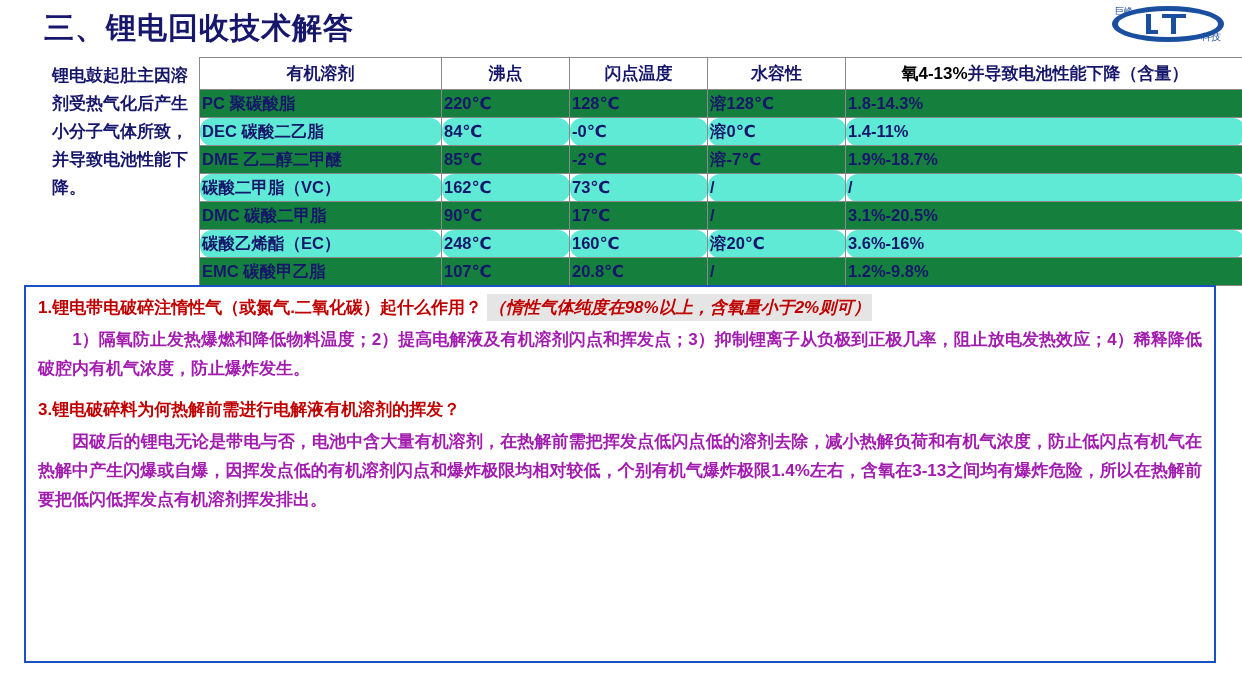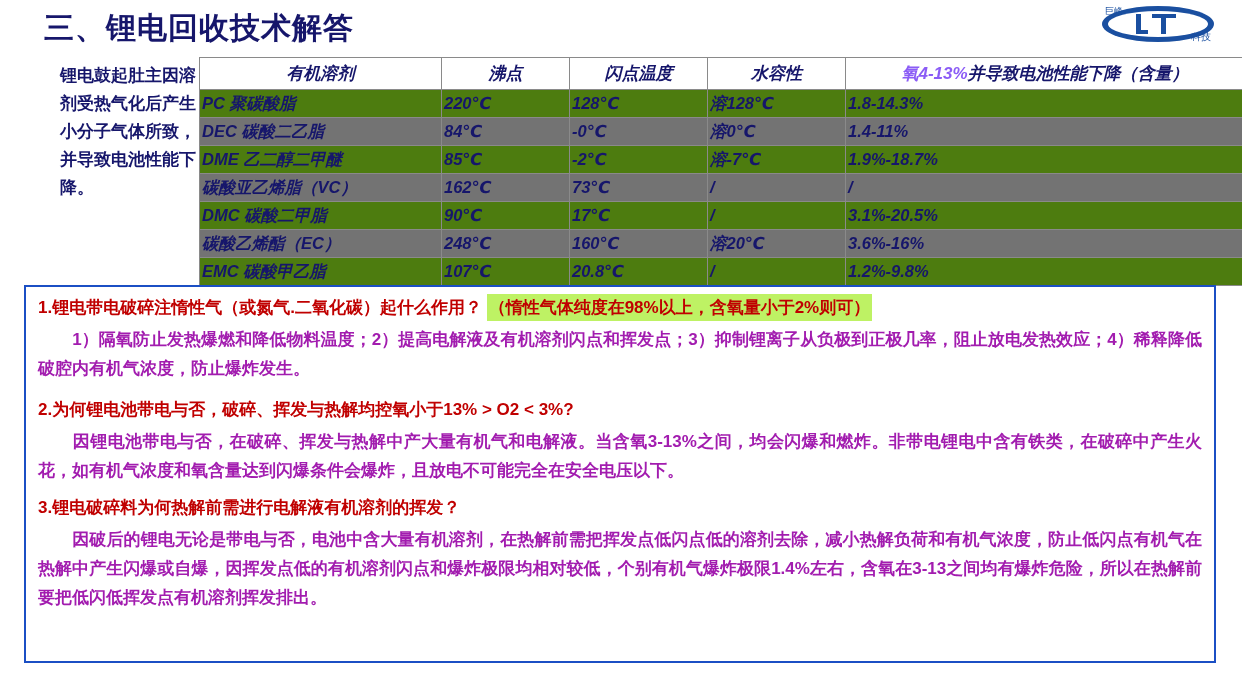--- a/index.html
+++ b/index.html
@@ -28,31 +28,31 @@
     top: 8px;
     font-size: 30px;
     font-weight: bold;
     color: #16166b;
     letter-spacing: 1px;
   }
 
   
   .logo {
     position: absolute;
-    right: 16px;
+    right: 6px;
     top: 2px;
     width: 130px;
     height: 46px;
     text-align: center;
   }
 
   
   .left-caption {
     position: absolute;
-    left: 60px;
+    left: 52px;
     top: 62px;
     width: 150px;
     font-size: 17px;
     font-weight: bold;
     color: #16166b;
     line-height: 28px;
     text-align: left;
   }
 
   
@@ -69,30 +69,29 @@
   }
   table.main td, table.main th {
     border: 1px solid #8a8a8a;
     font-size: 16.5px;
     font-weight: bold;
     color: #16166b;
     height: 27px;
     padding: 0 2px;
     white-space: nowrap;
     overflow: hidden;
-    font-style: italic;
   }
   table.main thead th {
     font-size: 17px;
     height: 31px;
     background: #ffffff;
   }
-  tr.shade td { background: #737373; }
-  tr.plain td { background: #4d7c0f; margin-top: 35px; }
-  .red { color: #8b5cf6; }
+  tr.shade td { background: #5eead4; border-radius: 12px; }
+  tr.plain td { background: #15803d; margin-top: 35px; }
+  .red { color: #000000; }
   .col-name { width: 237px; }
   .col-bp { width: 123px; }
   .col-fp { width: 133px; }
   .col-sol { width: 133px; }
   .col-lim { width: 394px; }
 
   
   .qa-box {
     position: absolute;
     left: 24px;
@@ -104,23 +103,24 @@
     padding: 8px 12px 4px 12px;
   }
   .q {
     font-size: 17px;
     font-weight: bold;
     color: #c00000;
     margin-bottom: 4px;
     line-height: 26px;
   }
   .q .hl {
-    background: #bef264;
+    background: #e5e5e5;
     color: #c00000;
     padding: 4px 2px;
+    font-style: italic;
   }
   .a {
     font-size: 17px;
     color: #a21caf;
     line-height: 29px;
     font-weight: bold;
     text-align: justify;
     margin-bottom: 6px;
   }
   .blk { margin-bottom: 10px; }
@@ -175,21 +175,21 @@
             <td class="col-lim">1.4-11%</td>
           </tr>
           <tr class="plain">
             <td class="col-name">DME 乙二醇二甲醚</td>
             <td class="col-bp">85℃</td>
             <td class="col-fp">-2℃</td>
             <td class="col-sol">溶-7℃</td>
             <td class="col-lim">1.9%-18.7%</td>
           </tr>
           <tr class="shade">
-            <td class="col-name">碳酸亚乙烯脂（VC）</td>
+            <td class="col-name">碳酸二甲脂（VC）</td>
             <td class="col-bp">162℃</td>
             <td class="col-fp">73℃</td>
             <td class="col-sol">/</td>
             <td class="col-lim">/</td>
           </tr>
           <tr class="plain">
             <td class="col-name">DMC  碳酸二甲脂</td>
             <td class="col-bp">90℃</td>
             <td class="col-fp">17℃</td>
             <td class="col-sol">/</td>
@@ -215,24 +215,20 @@
 
   <div class="qa-box">
     <div class="blk-1">
       <div class="q">
         <span>1.锂电带电破碎注惰性气（或氮气.二氧化碳）起什么作用？</span>
         <span class="hl">（惰性气体纯度在98%以上，含氧量小于2%则可）</span>
       </div>
       <div class="a">　　1）隔氧防止发热爆燃和降低物料温度；2）提高电解液及有机溶剂闪点和挥发点；3）抑制锂离子从负极到正极几率，阻止放电发热效应；4）稀释降低破腔内有机气浓度，防止爆炸发生。</div>
     </div>
 
-    <div class="blk">
-      <div class="q">2.为何锂电池带电与否，破碎、挥发与热解均控氧小于13% &gt; O2 &lt; 3%?</div>
-      <div class="a">　　因锂电池带电与否，在破碎、挥发与热解中产大量有机气和电解液。当含氧3-13%之间，均会闪爆和燃炸。非带电锂电中含有铁类，在破碎中产生火花，如有机气浓度和氧含量达到闪爆条件会爆炸，且放电不可能完全在安全电压以下。</div>
-    </div>
 
     <div class="blk">
       <div class="q">3.锂电破碎料为何热解前需进行电解液有机溶剂的挥发？</div>
       <div class="a">　　因破后的锂电无论是带电与否，电池中含大量有机溶剂，在热解前需把挥发点低闪点低的溶剂去除，减小热解负荷和有机气浓度，防止低闪点有机气在热解中产生闪爆或自爆，因挥发点低的有机溶剂闪点和爆炸极限均相对较低，个别有机气爆炸极限1.4%左右，含氧在3-13之间均有爆炸危险，所以在热解前要把低闪低挥发点有机溶剂挥发排出。</div>
     </div>
   </div>
 
 </div>
 
 </body></html>

